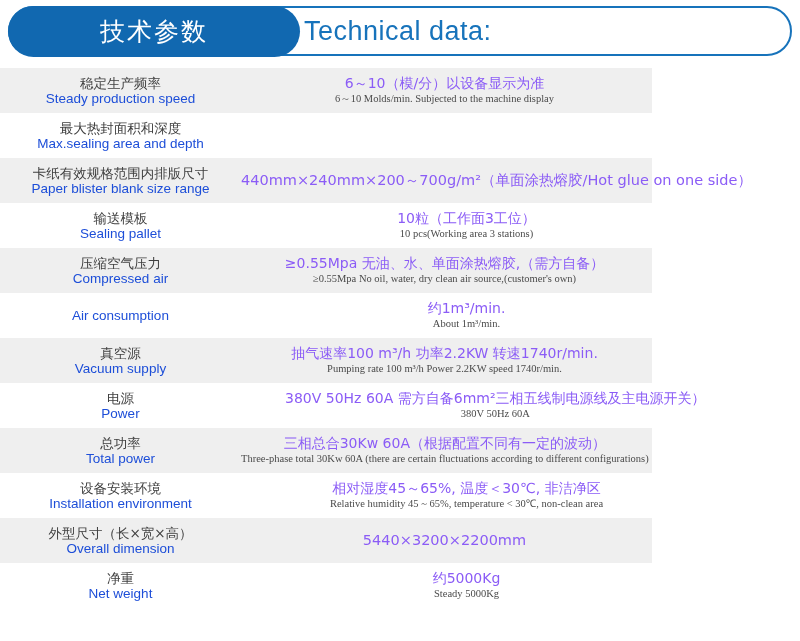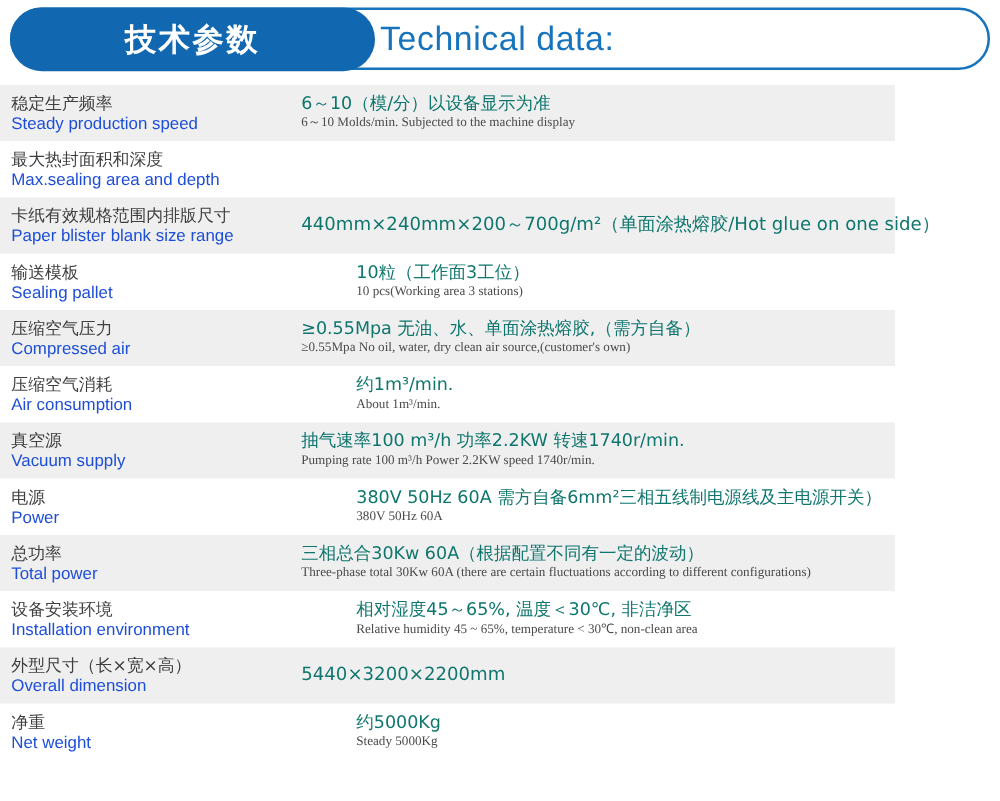--- a/index.html
+++ b/index.html
@@ -42,21 +42,21 @@
     box-sizing: border-box;
     background: #1168b0;
     border-radius: 26px;
     display: flex;
     align-items: center;
     justify-content: center;
   }
   #header-pill-label {
     color: #ffffff;
     font-size: 25px;
-    font-weight: bold;
+    font-weight: normal;
     letter-spacing: 2px;
     line-height: 1;
     font-family: "DejaVu Sans", "Liberation Sans", sans-serif;
   }
   #header-en-title {
     position: absolute;
     left: 304px;
     top: 6px;
     height: 51px;
     display: flex;
@@ -69,23 +69,24 @@
     font-family: "Liberation Sans", sans-serif;
   }
 
   
   #spec-table {
     width: 800px;
   }
   .spec-row {
     display: flex;
     align-items: stretch;
-    width: 716px;
+    width: 652px;
     height: 45px;
     box-sizing: border-box;
+    text-align: center;
   }
   .spec-row.alt   { background: #efefef; }
   .spec-row.plain { background: #ffffff; gap: 44px; }
 
   .cell-label {
     width: 232px;
     flex: 0 0 232px;
     box-sizing: border-box;
     padding-left: 9px;
     display: flex;
@@ -110,21 +111,21 @@
     white-space: nowrap;
   }
   .en-label {
     color: #1d4ed8;
     font-size: 13.5px;
     line-height: 16px;
     font-family: "Liberation Sans", sans-serif;
     white-space: nowrap;
   }
   .zh-value {
-    color: #0f766e;
+    color: #8b5cf6;
     font-size: 14px;
     line-height: 17px;
     font-family: "DejaVu Sans", "Liberation Sans", sans-serif;
     white-space: nowrap;
   }
   .en-value {
     color: #4a4a4a;
     font-size: 10.5px;
     line-height: 14px;
     font-family: Liberation Serif, serif;
@@ -186,21 +187,20 @@
         <div class="zh-label">压缩空气压力</div>
         <div class="en-label">Compressed air</div>
       </div>
       <div class="cell-value">
         <div class="zh-value">≥0.55Mpa   无油、水、单面涂热熔胶,（需方自备）</div>
         <div class="en-value">≥0.55Mpa   No oil, water, dry clean air source,(customer's own)</div>
       </div>
     </div>
     <div class="spec-row plain">
       <div class="cell-label">
-        <div class="zh-label">压缩空气消耗</div>
         <div class="en-label">Air consumption</div>
       </div>
       <div class="cell-value">
         <div class="zh-value">约1m³/min.</div>
         <div class="en-value">About 1m³/min.</div>
       </div>
     </div>
     <div class="spec-row alt">
       <div class="cell-label">
         <div class="zh-label">真空源</div>

